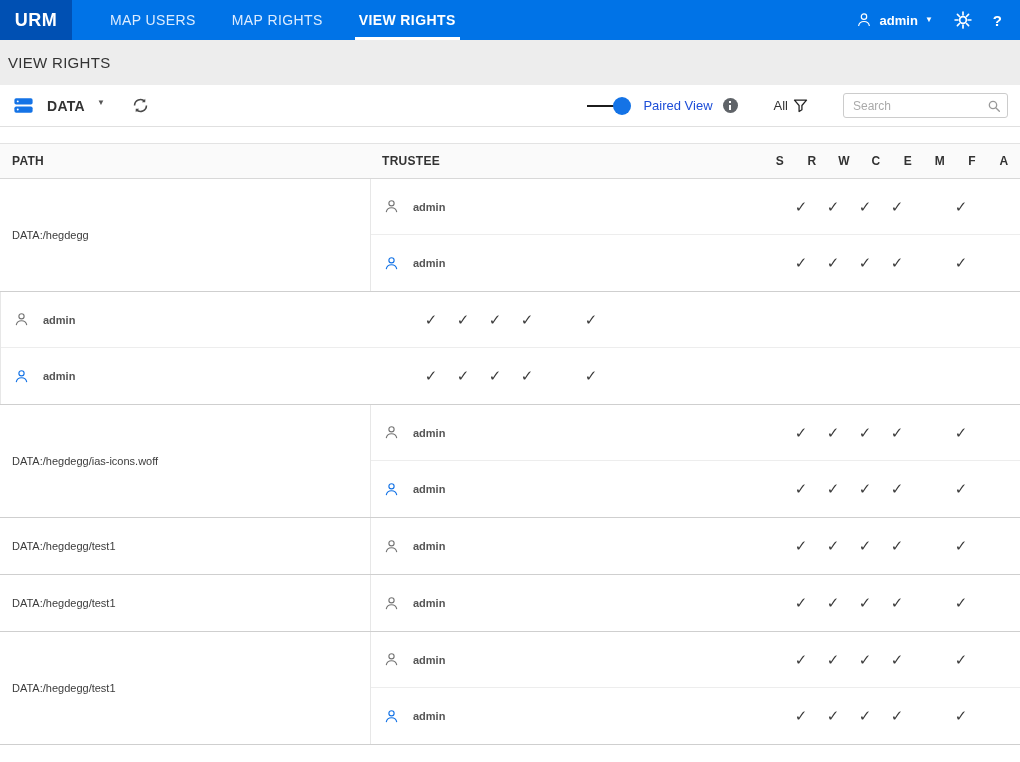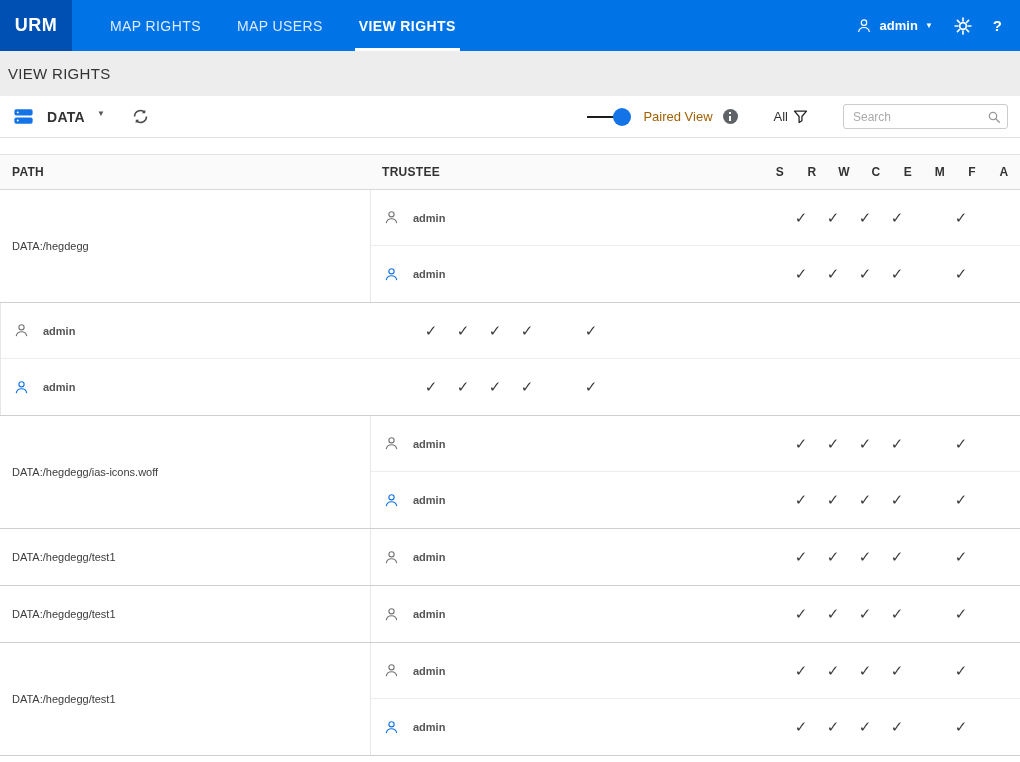--- a/index.html
+++ b/index.html
@@ -1,19 +1,19 @@
 <!DOCTYPE html>
 <html><head>
 <meta charset="utf-8">
 <style>
   * { box-sizing: border-box; margin: 0; padding: 0; }
   html,body { width: 1020px; height: 762px; font-family: "Liberation Sans", sans-serif; background: #fff; overflow: hidden; }
 
   
-  .topbar { height: 51px; background: #0073e7; display: flex; align-items: stretch; color: #fff; }
+  .topbar { height: 40px; background: #0073e7; display: flex; align-items: stretch; color: #fff; }
   .logo { width: 72px; background: #0050b3; display: flex; align-items: center; justify-content: center;
           font-weight: bold; font-size: 18px; letter-spacing: .5px; }
   .nav { display: flex; margin-left: 20px; }
   .nav-item { display: flex; align-items: center; padding: 0 18px; font-size: 14px; color: #dcecff;
               position: relative; cursor: pointer; letter-spacing: .4px; }
   .nav-item.active { color: #fff; font-weight: bold; }
   .nav-item.active::after { content: ""; position: absolute; left: 14px; right: 14px; bottom: 0; height: 3px; background: #fff; }
   .topbar-right { margin-left: auto; display: flex; align-items: center; gap: 20px; padding-right: 18px; }
   .user-chip { display: flex; align-items: center; gap: 7px; cursor: pointer; }
   .user-chip .uname { font-size: 13px; font-weight: bold; }
@@ -28,21 +28,21 @@
   
   .toolbar { height: 42px; background: #fff; border-bottom: 1px solid #e0e0e0; display: flex; align-items: center; padding: 0 12px; }
   .src-picker { display: flex; align-items: center; gap: 12px; cursor: pointer; }
   .src-label { font-size: 14px; color: #333; font-weight: bold; letter-spacing: .3px; }
   .src-caret { font-size: 8px; color: #555; margin-top: -6px; }
   .refresh { margin-left: 26px; }
   .toolbar-right { margin-left: auto; display: flex; align-items: center; }
   .switch { width: 44px; height: 20px; position: relative; margin-right: 12px; cursor: pointer; }
   .switch .track { position: absolute; top: 9px; left: 0; right: 6px; height: 2px; background: #1c1c1c; }
   .switch .knob { position: absolute; right: 0; top: 1px; width: 18px; height: 18px; border-radius: 50%; background: #1473e6; }
-  .paired-label { font-size: 13px; color: #a16207; margin-right: 10px; }
+  .paired-label { font-size: 13px; color: #1d4ed8; margin-right: 10px; }
   .info-icon { width: 15px; height: 15px; border-radius: 50%; background: #5f6368; position: relative; display: inline-block; margin-right: 36px; }
   .info-icon::before { content: ""; position: absolute; left: 6.5px; top: 3px; width: 2px; height: 2px; background: #fff; }
   .info-icon::after  { content: ""; position: absolute; left: 6.5px; top: 6.5px; width: 2px; height: 5.5px; background: #fff; }
   .filter-wrap { display: flex; align-items: center; gap: 4px; margin-right: 34px; cursor: pointer; }
   .filter-label { font-size: 13px; color: #333; }
   .search-box { position: relative; width: 165px; }
   .search-box input { width: 100%; height: 25px; border: 1px solid #ccc; border-radius: 3px; padding: 0 12px 0 9px;
                       font-size: 12px; color: #0f172a; font-family: "Liberation Sans", sans-serif; outline: none; }
   .search-box input::placeholder { color: #aaa; }
   .search-glass { position: absolute; right: 6px; top: 5px; }
@@ -67,22 +67,22 @@
   .trustee-name { font-size: 11px; font-weight: bold; color: #555; }
   .rights-cells { display: flex; }
   .right-cell { width: 32px; text-align: center; font-size: 15px; color: #3a3a3a; }
 </style>
 </head>
 <body>
 
 <div class="topbar">
   <div class="logo">URM</div>
   <div class="nav">
+    <div class="nav-item">MAP USERS</div>
     <div class="nav-item">MAP RIGHTS</div>
-    <div class="nav-item">MAP USERS</div>
     <div class="nav-item active">VIEW RIGHTS</div>
   </div>
   <div class="topbar-right">
     <div class="user-chip">
       <span class="icon-btn">
         <svg viewBox="0 0 24 24" width="18" height="18">
             <circle cx="12" cy="7.5" r="3.6" fill="none" stroke="#fff" stroke-width="1.6"></circle>
             <path d="M4.8 20c.6-3.8 3.5-6 7.2-6s6.6 2.2 7.2 6" fill="none" stroke="#fff" stroke-width="1.6"></path>
           </svg>
       </span>

